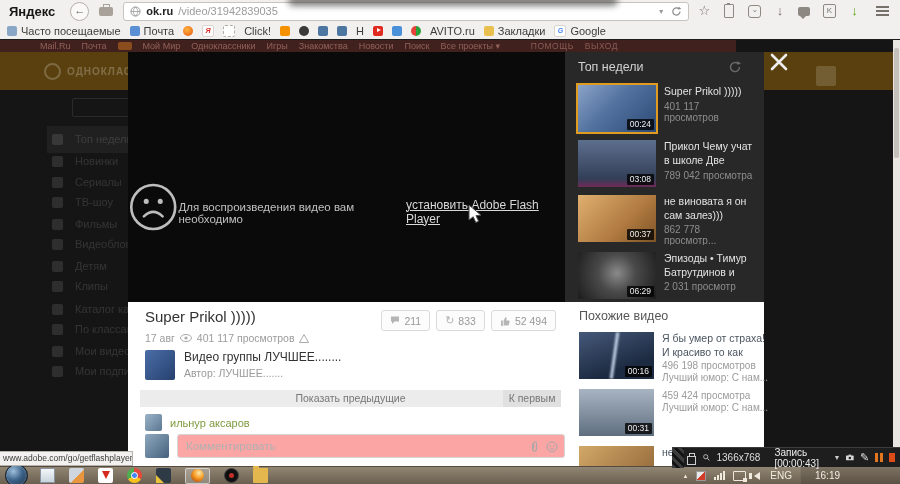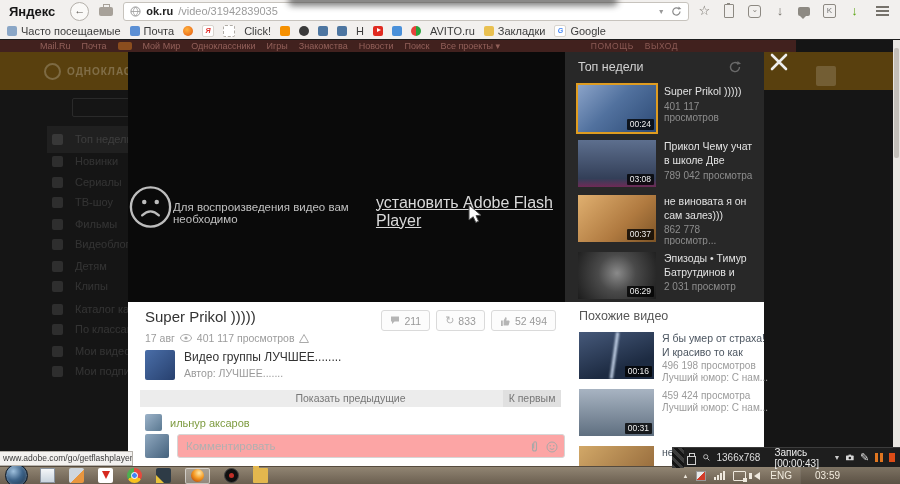--- a/index.html
+++ b/index.html
@@ -50,21 +50,21 @@
     border-top:2.5px solid transparent;border-bottom:2.5px solid transparent;}
   .c-doc{background:#4a90d9;}
   .c-dots{background:linear-gradient(90deg,#e7413b 50%,#2aa03c 50%);border-radius:50%;}
   .c-folder{background:#e9c050;}
   .c-g{background:#fff;border:1px solid #d8d4ce;color:#4285f4;font-size:7px;font-weight:bold;line-height:10px;text-align:center;border-radius:2px;}
   .wmark{position:absolute;left:288px;top:-4px;width:330px;height:10px;background:#4a4a4a;
     filter:blur(3px);border-radius:5px;opacity:.7;z-index:5;}
 
   
   .content{position:absolute;left:0;top:40px;width:900px;height:426px;background:#151515;overflow:hidden;}
-  .mailbar{position:absolute;left:0;top:0;width:796px;height:12px;background:#41211e;
+  .mailbar{position:absolute;left:0;top:0;width:736px;height:12px;background:#41211e;
     display:flex;align-items:center;gap:11px;padding-left:40px;font-size:9px;color:rgba(226,158,148,.5);box-sizing:border-box;}
   .mrbadge{display:inline-block;width:14px;height:8px;background:rgba(230,130,30,.45);border-radius:2px;}
   .mailhp{position:absolute;right:118px;top:0;height:12px;display:flex;align-items:center;gap:11px;
     font-size:8.5px;letter-spacing:.5px;color:rgba(226,158,148,.45);}
   .okstrip{position:absolute;top:12px;height:38px;background:#59400e;}
   .okstrip.left{left:0;width:128px;}
   .okstrip.right{left:752px;width:141px;}
   .oklogo{position:absolute;left:44px;top:11px;display:flex;gap:6px;align-items:center;
     color:rgba(255,255,255,.24);font-size:10px;letter-spacing:1px;font-weight:bold;white-space:nowrap;}
   .okface{flex:none;width:13px;height:13px;border:2px solid rgba(255,255,255,.22);border-radius:50%;}
@@ -75,21 +75,21 @@
     color:rgba(255,255,255,.13);font-size:11px;white-space:nowrap;}
   .dmi .dicon{flex:none;width:11px;height:11px;background:rgba(255,255,255,.11);border-radius:2px;}
   .browser-scroll{position:absolute;right:0;top:0;width:7px;height:426px;background:#e9e6e2;z-index:3;}
   .bs-thumb{position:absolute;left:1px;top:8px;width:5px;height:110px;background:#c4c0ba;border-radius:2px;}
 
   
   .modal{position:absolute;left:128px;top:12px;width:636px;height:415px;z-index:2;}
   .player{position:absolute;left:0;top:0;width:437px;height:250px;background:#0a0a0a;
     display:flex;align-items:center;padding-top:60px;box-sizing:border-box;}
   .flash-msg{margin-top:12px;color:#c0c0c0;font-size:11.5px;}
-  .flash-link{margin-top:9px;color:#d9d9d9;font-size:16px;text-decoration:underline;cursor:pointer;}
+  .flash-link{margin-top:9px;color:#d9d9d9;font-size:12px;text-decoration:underline;cursor:pointer;}
   .side{position:absolute;left:437px;top:0;width:199px;height:253px;background:#282828;}
   .side-head{display:flex;justify-content:space-between;align-items:center;width:187px;
     padding:8px 10px 6px 13px;box-sizing:border-box;}
   .side-title{color:#d2d2d2;font-size:12.5px;}
   .sv-item{position:absolute;left:13px;width:176px;height:50px;display:flex;}
   .sv-thumb{position:relative;flex:none;width:78px;height:47px;}
   .sel .sv-thumb{outline:2px solid #df9c20;}
   .t1{background:linear-gradient(135deg,#8ba3c8 0%,#51719e 45%,#2d4a75 100%);}
   .t2{background:linear-gradient(180deg,#5d6f8e 0%,#333f58 82%,#6e2a56 100%);}
   .t3{background:linear-gradient(135deg,#e0b070 0%,#b07a40 60%,#7d5426 100%);}
@@ -563,21 +563,21 @@
       <span class="tr-av"></span>
       <span class="tr-bars">
           <span style="height:3px"></span>
           <span style="height:5px"></span>
           <span style="height:7px"></span>
           <span style="height:9px"></span>
         </span>
       <span class="tr-mon"></span>
       <span class="tr-spk"></span>
       <span class="tr-lang">ENG</span>
-      <span class="clockbox">03:59</span>
+      <span class="clockbox">16:19</span>
     </span>
   </div>
 
   <svg class="cursor" width="15" height="19" viewBox="0 0 15 19">
     <polygon points="1,0 1,15 5.2,11.8 7.8,17.5 10.6,16.2 8,10.6 13,10.2" fill="#fdfdfd" stroke="#4a4a4a" stroke-width="1"></polygon>
   </svg>
 
 </div>
 
 </body></html>

